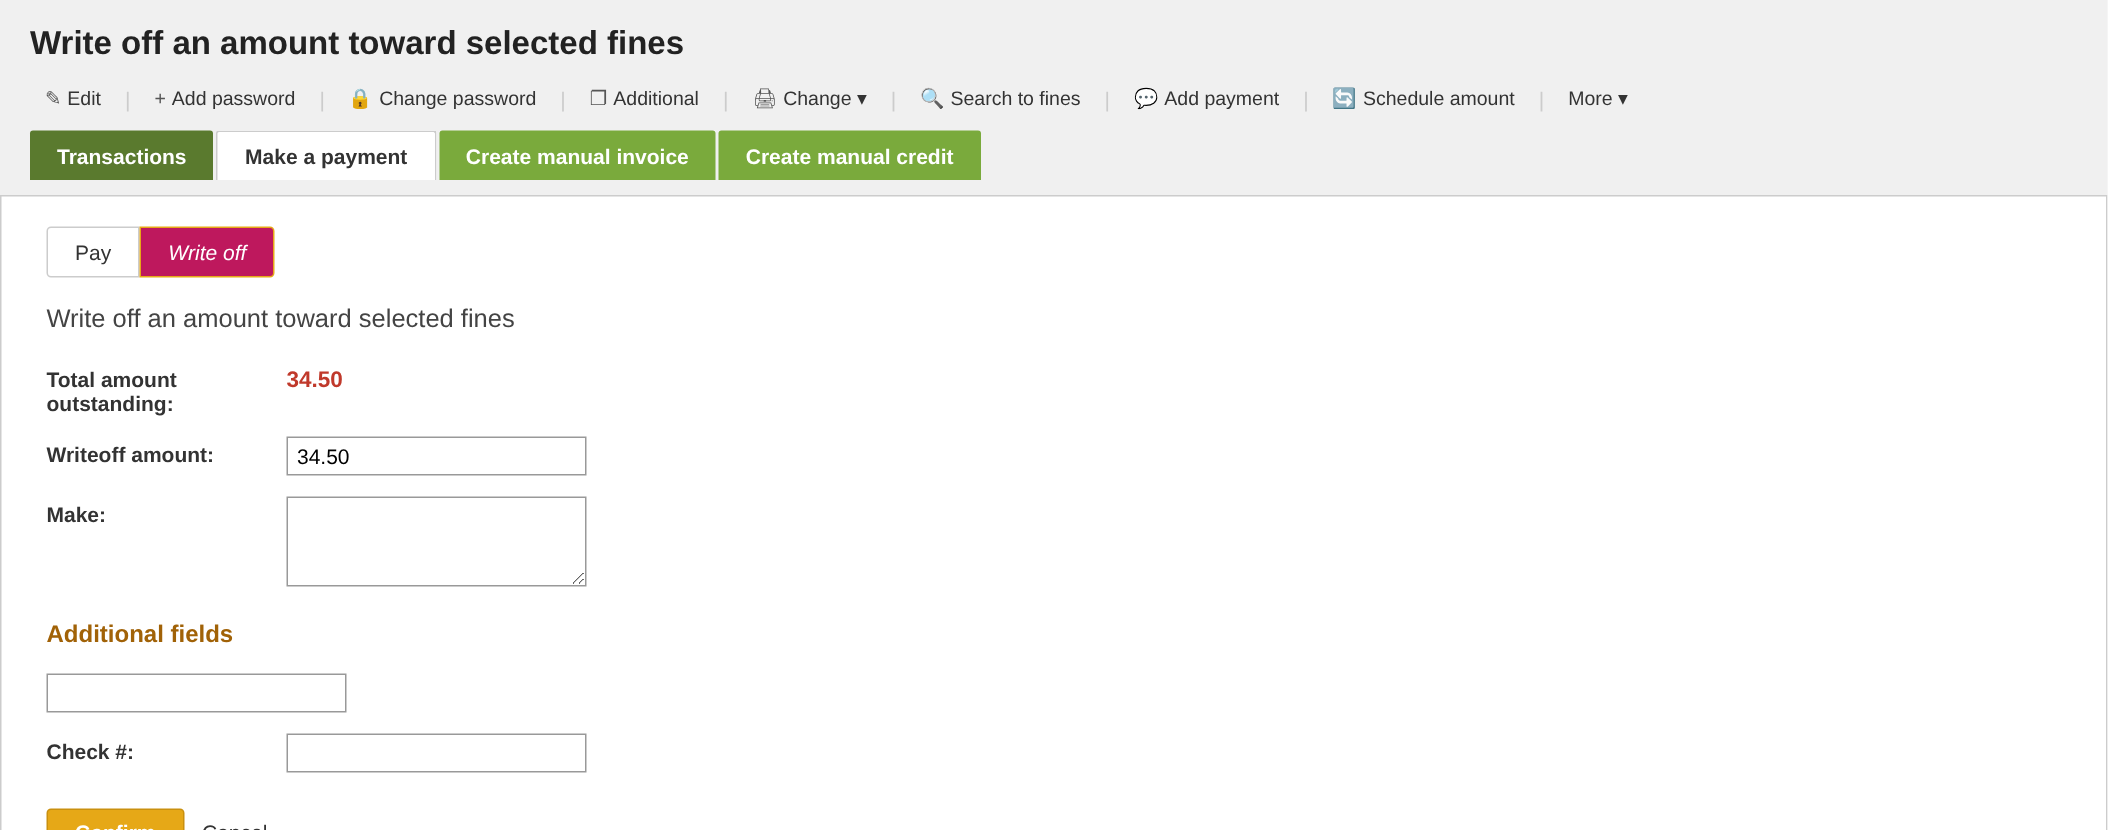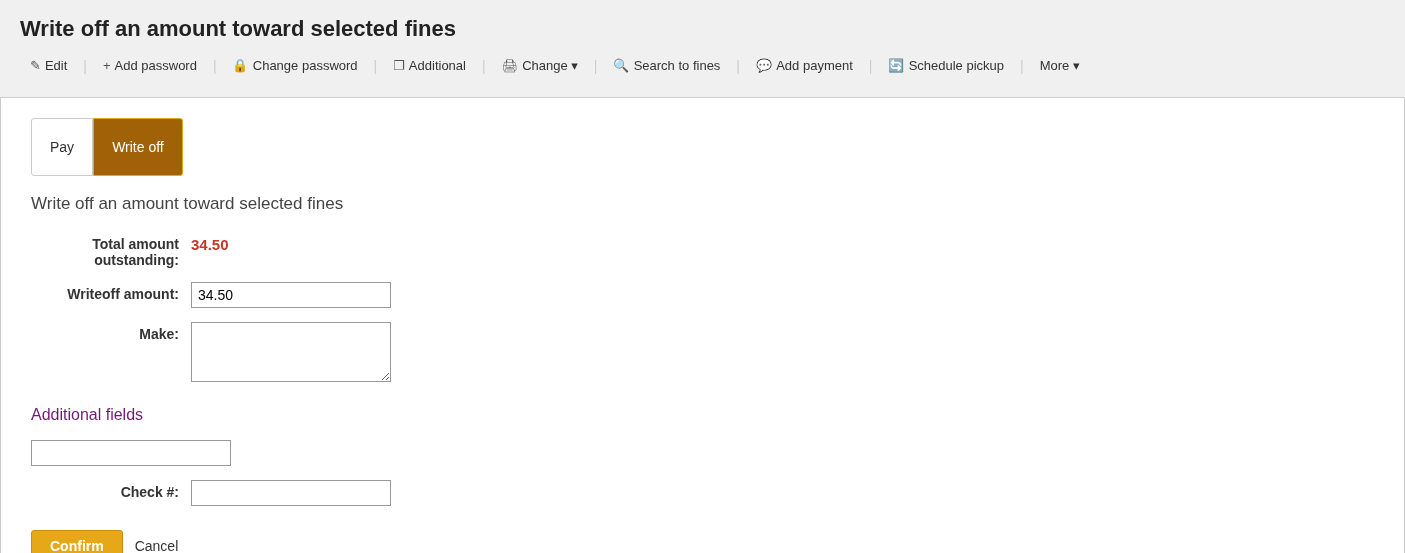--- a/index.html
+++ b/index.html
@@ -77,51 +77,52 @@
       padding: 20px 30px 30px 30px;
       min-height: 420px;
       border: 1px solid #ccc;
     }
     .pay-writeoff-tabs {
       display: flex;
       gap: 0;
       margin-bottom: 18px;
     }
     .pay-tab {
-      padding: 20px 18px;
+      padding: 8px 18px;
       font-size: 14px;
       border: 1px solid #ccc;
       cursor: pointer;
       background: #fff;
       color: #333;
     }
     .pay-tab.active {
-      background: #a16207;
+      background: #be185d;
       color: #fff;
       border-color: #e6a817;
+      font-style: italic;
     }
     .pay-tab:first-child {
       border-radius: 3px 0 0 3px;
     }
     .pay-tab:last-child {
       border-radius: 0 3px 3px 0;
     }
     .section-title {
       font-size: 17px;
       font-weight: normal;
       color: #444;
       margin-bottom: 18px;
     }
     .form-row {
       display: flex;
       align-items: flex-start;
       margin-bottom: 14px;
     }
     .form-label {
-      text-align: right;
+      text-align: left;
       width: 160px;
       min-width: 160px;
       padding-right: 12px;
       font-weight: bold;
       font-size: 14px;
       padding-top: 4px;
       color: #333;
     }
     .form-value-red {
       color: #c0392b;
@@ -138,24 +139,24 @@
     .form-textarea {
       border: 1px solid #999;
       padding: 4px 6px;
       font-size: 14px;
       width: 200px;
       height: 60px;
       resize: vertical;
     }
     .additional-fields-title {
       font-size: 16px;
-      color: #701a75;
+      color: #a16207;
       margin-top: 24px;
       margin-bottom: 16px;
-      font-weight: normal;
+      font-weight: bold;
     }
     .confirm-row {
       display: flex;
       align-items: center;
       gap: 12px;
       margin-top: 24px;
     }
     .confirm-btn {
       background: #e6a817;
       color: #fff;
@@ -215,26 +216,32 @@
       <span>Search to fines</span>
     </button>
     <span class="divider">|</span>
     <button class="toolbar-item">
       <span class="toolbar-icon">💬</span>
       <span>Add payment</span>
     </button>
     <span class="divider">|</span>
     <button class="toolbar-item">
       <span class="toolbar-icon">🔄</span>
-      <span>Schedule pickup</span>
+      <span>Schedule amount</span>
     </button>
     <span class="divider">|</span>
     <button class="toolbar-item">
       <span>More ▾</span>
     </button>
+  </div>
+  <div class="tab-bar">
+    <button class="tab-btn active-green">Transactions</button>
+    <button class="tab-btn white">Make a payment</button>
+    <button class="tab-btn inactive-green">Create manual invoice</button>
+    <button class="tab-btn inactive-green">Create manual credit</button>
   </div>
 </div>
 
 <div class="main-content">
   <div class="pay-writeoff-tabs">
     <button class="pay-tab">Pay</button>
     <button class="pay-tab active">Write off</button>
   </div>
 
   <div class="section-title">Write off an amount toward selected fines</div>

